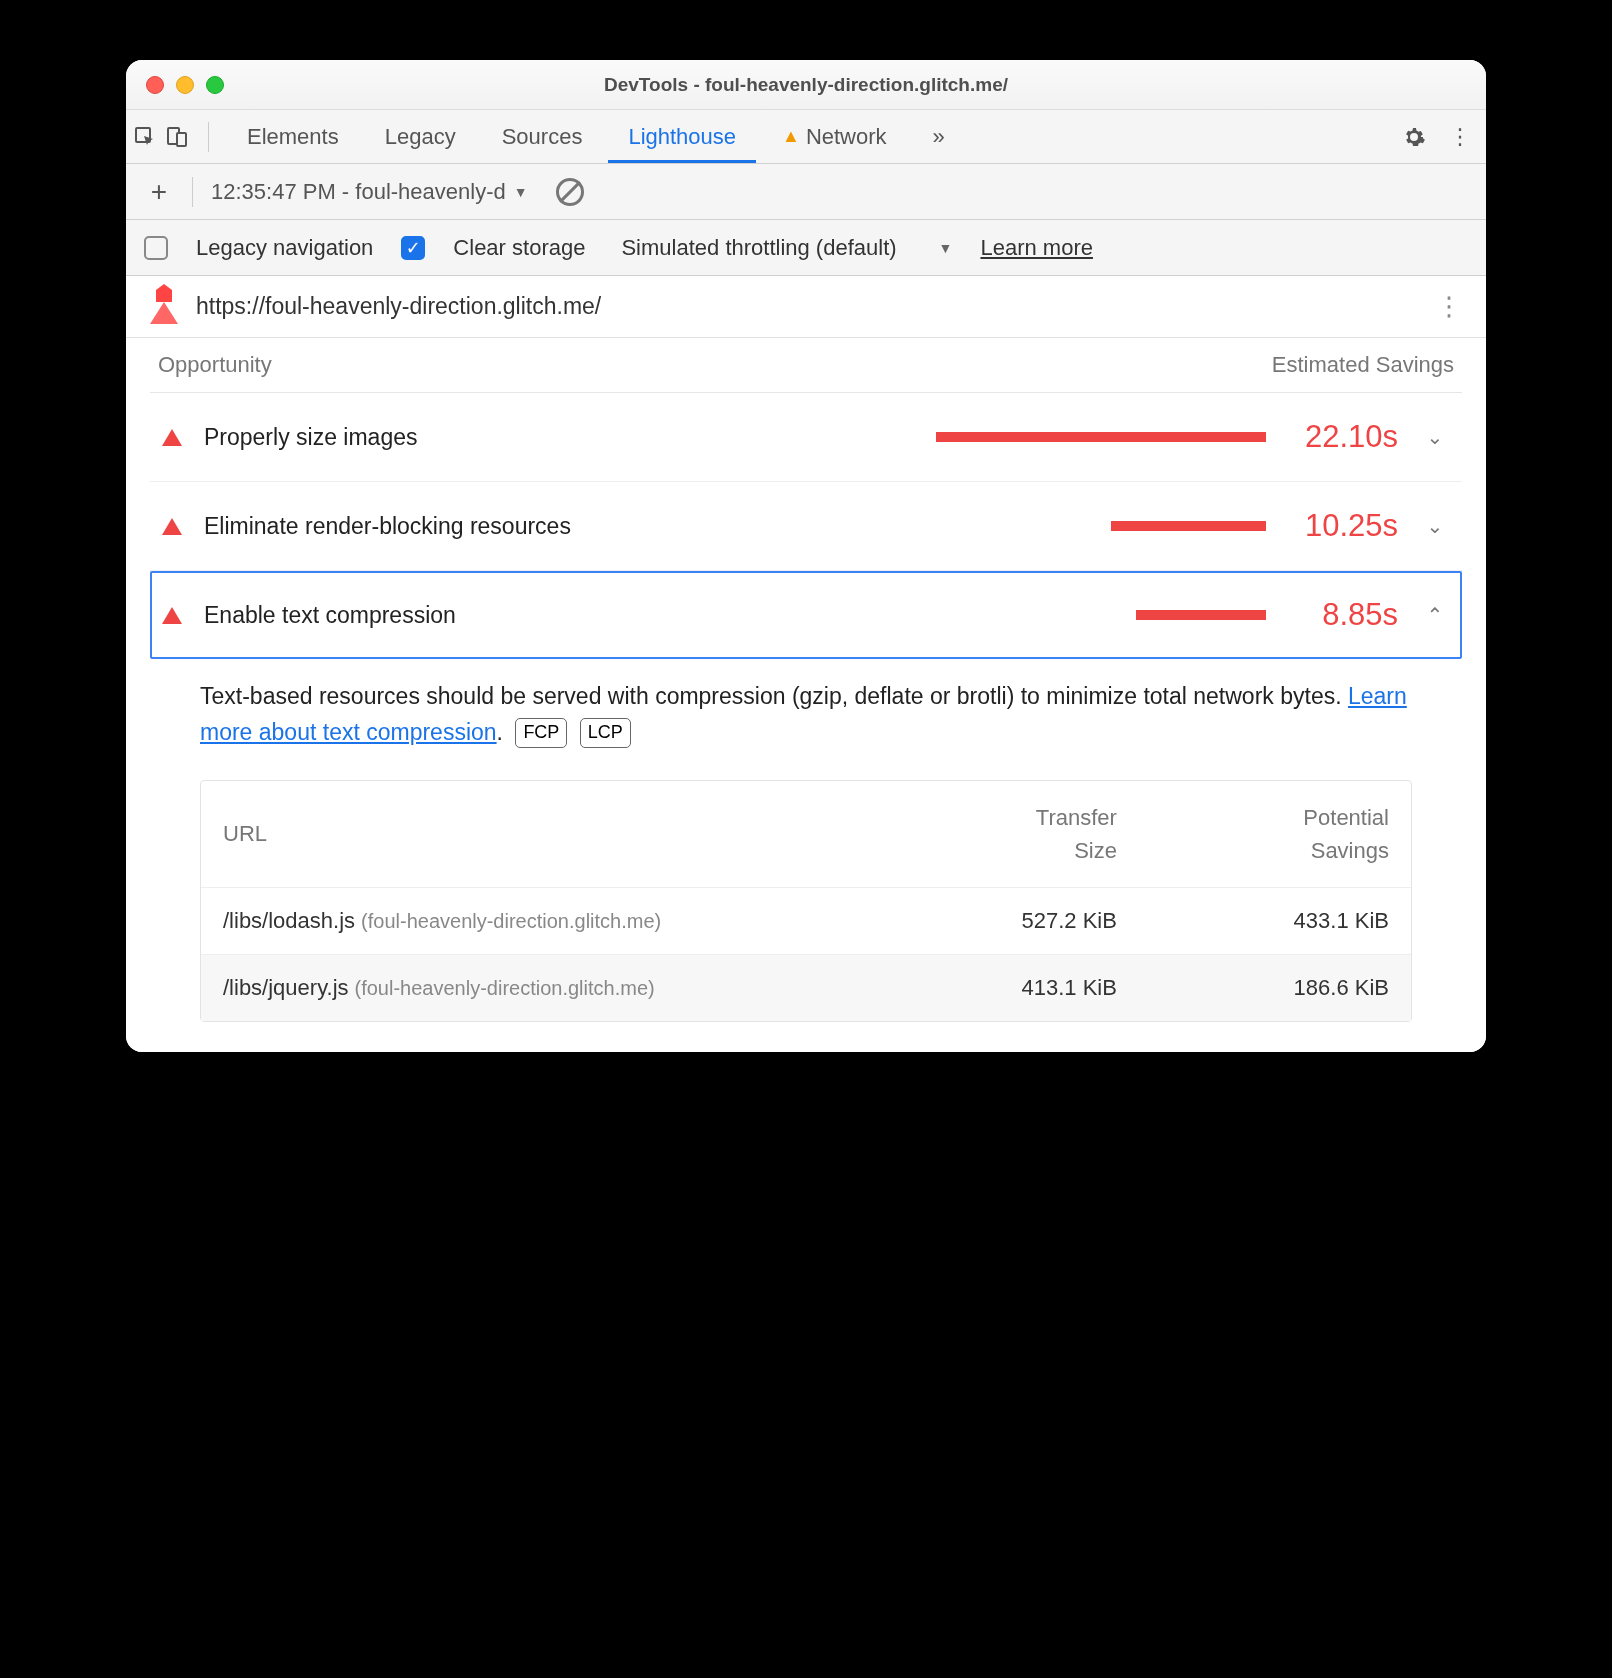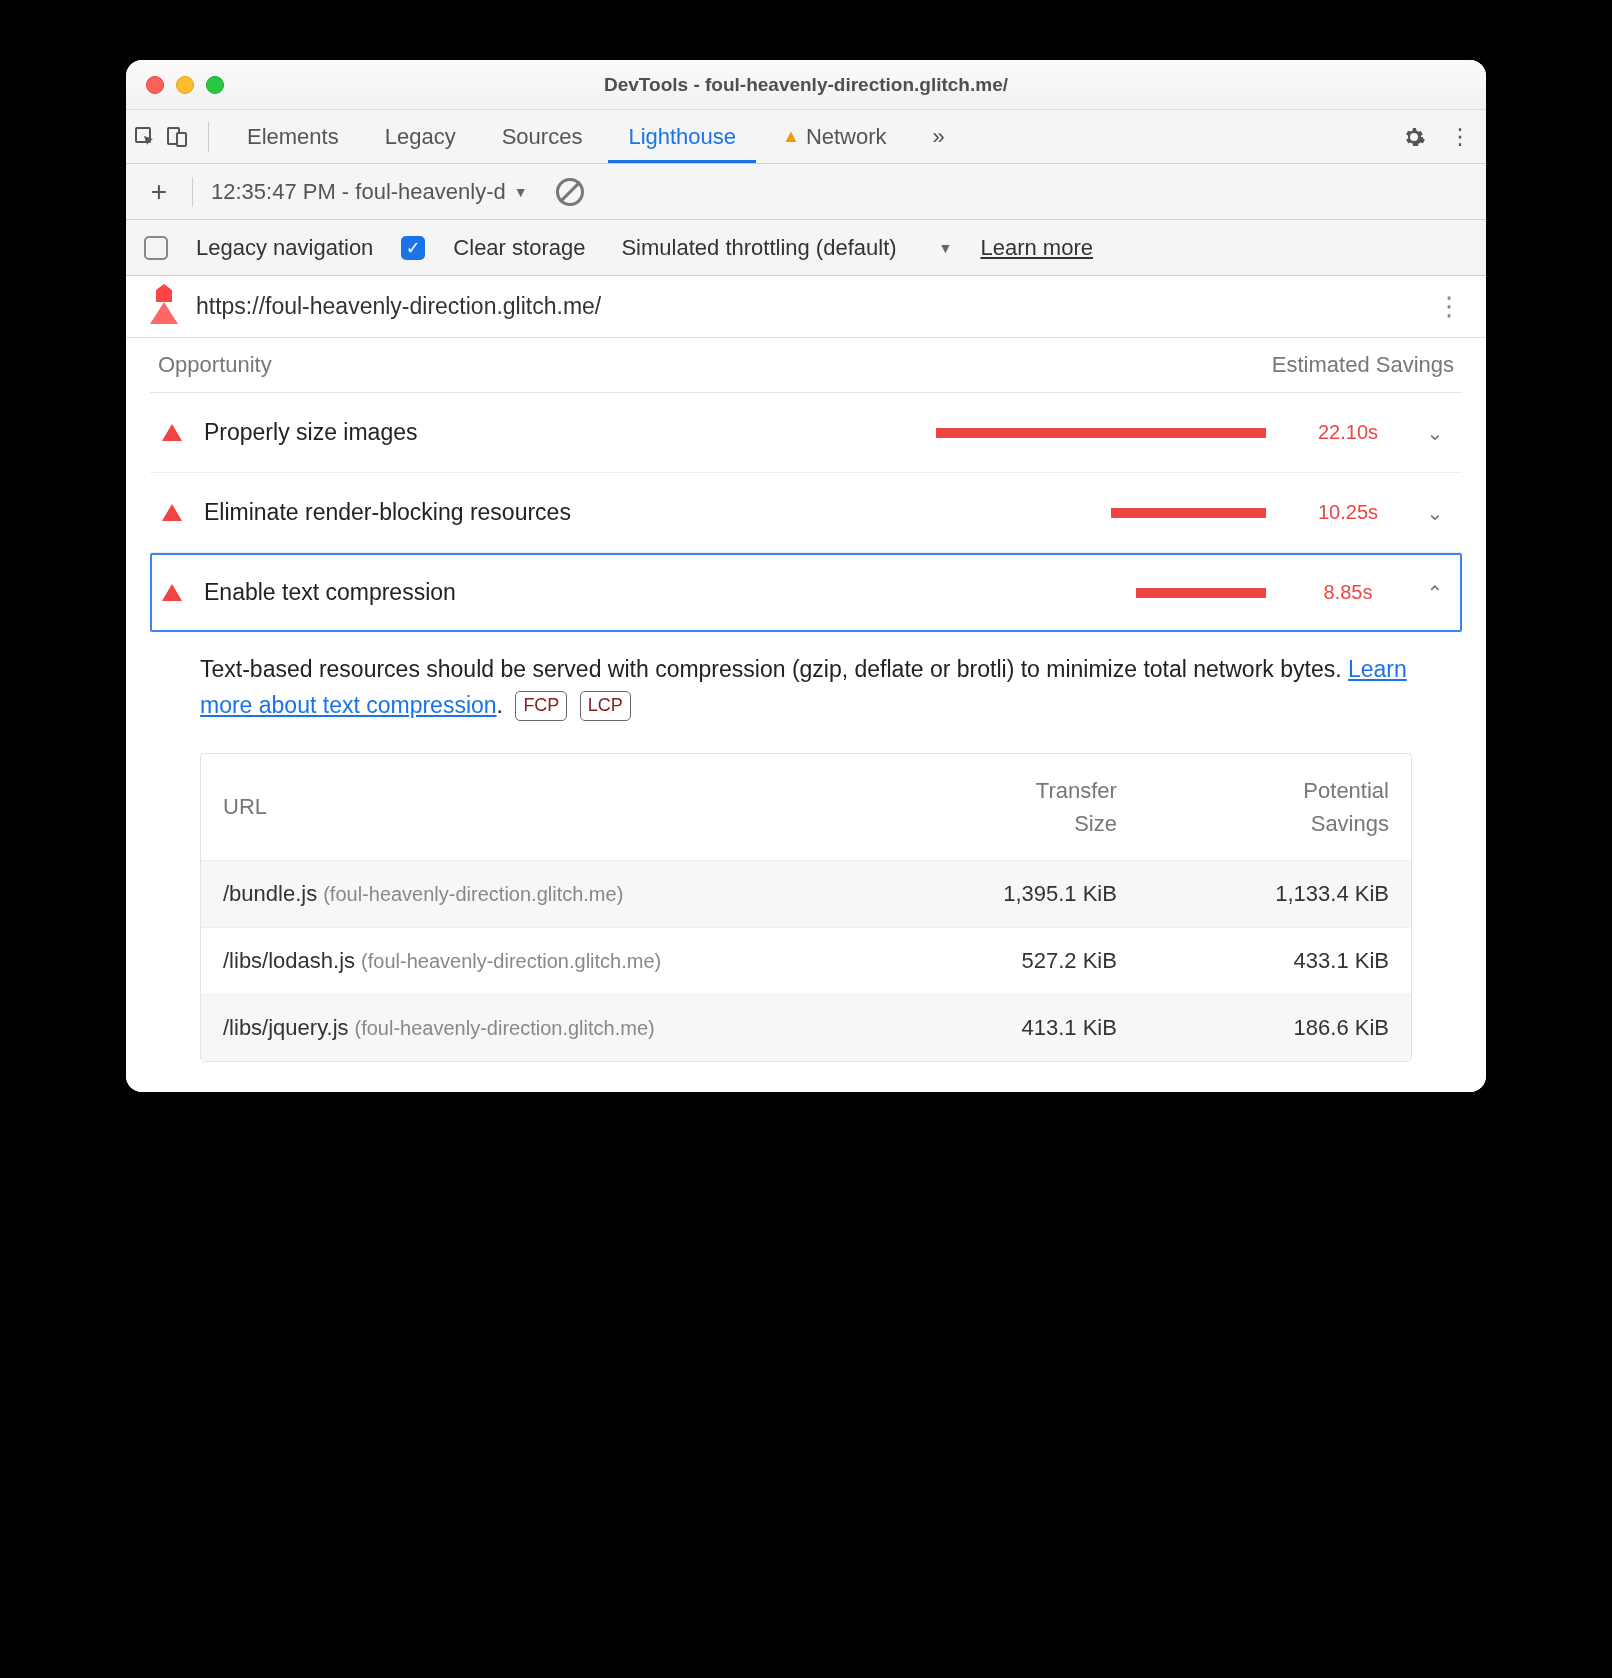--- a/index.html
+++ b/index.html
@@ -110,25 +110,25 @@
     gap:22px;
     font-size:23px;
     color:#222;
     cursor:pointer;
   }
   .row.selected { border:2px solid #3b82f6; border-radius:2px; padding:24px 10px; }
   .tri { width:0; height:0; border-left:10px solid transparent; border-right:10px solid transparent; border-bottom:17px solid #ef4444; }
   .rowlabel { flex:0 0 auto; min-width:320px;}
   .bar-wrap { flex:1; display:flex; justify-content:flex-end; padding-right:10px;}
   .bar { height:10px; background:#ef4444; }
-  .savings { color:#ef4444; font-size:20px; width:100px; text-align:center; }
+  .savings { color:#ef4444; font-size:31px; width:100px; text-align:right; }
   .chev { color:#777; font-size:20px; width:30px; text-align:center;}
   .desc { padding:20px 50px 10px 50px; font-size:23px; color:#222; line-height:1.55;}
   .desc a { color:#1a73e8; text-decoration:underline; cursor:pointer;}
-  .chip { display:inline-block; border:1.5px solid #666; border-radius:5px; padding:0 7px; font-size:18px; color:#7f1d1d; margin-left:6px; vertical-align:2px;}
+  .chip { display:inline-block; border:1.5px solid #666; border-radius:5px; padding:0 7px; font-size:18px; color:#000000; margin-left:6px; vertical-align:2px;}
   .table { margin:20px 50px 0 50px; border:1px solid #e3e3e3; border-radius:4px; font-size:22px; color:#333;}
   .thead, .trow { display:flex; align-items:center; padding:20px 22px; }
   .thead { color:#777; }
   .trow { border-top:1px solid #eee; }
   .trow.alt { background:#f7f7f7;}
   .col-url { flex: 1.6; }
   .col-url .host { color:#888; font-size:20px; margin-left:6px;}
   .col-ts { flex:0.7; text-align:right;}
   .col-ps { flex:0.7; text-align:right;}
   .thead .col-ts, .thead .col-ps { line-height:1.5;}
@@ -254,25 +254,20 @@
     <div class="table">
       <div class="thead">
         <div class="col-url">URL</div>
         <div class="col-ts">
           <span>Transfer</span><br><span>Size</span>
         </div>
         <div class="col-ps">
           <span>Potential</span><br><span>Savings</span>
         </div>
       </div>
-      <div class="trow alt">
-        <div class="col-url"><span style="color:#333">/bundle.js</span><span class="host">(foul-heavenly-direction.glitch.me)</span></div>
-        <div class="col-ts">1,395.1 KiB</div>
-        <div class="col-ps">1,133.4 KiB</div>
-      </div>
       <div class="trow">
         <div class="col-url"><span style="color:#333">/libs/lodash.js</span><span class="host">(foul-heavenly-direction.glitch.me)</span></div>
         <div class="col-ts">527.2 KiB</div>
         <div class="col-ps">433.1 KiB</div>
       </div>
       <div class="trow alt">
         <div class="col-url"><span style="color:#333">/libs/jquery.js</span><span class="host">(foul-heavenly-direction.glitch.me)</span></div>
         <div class="col-ts">413.1 KiB</div>
         <div class="col-ps">186.6 KiB</div>
       </div>

